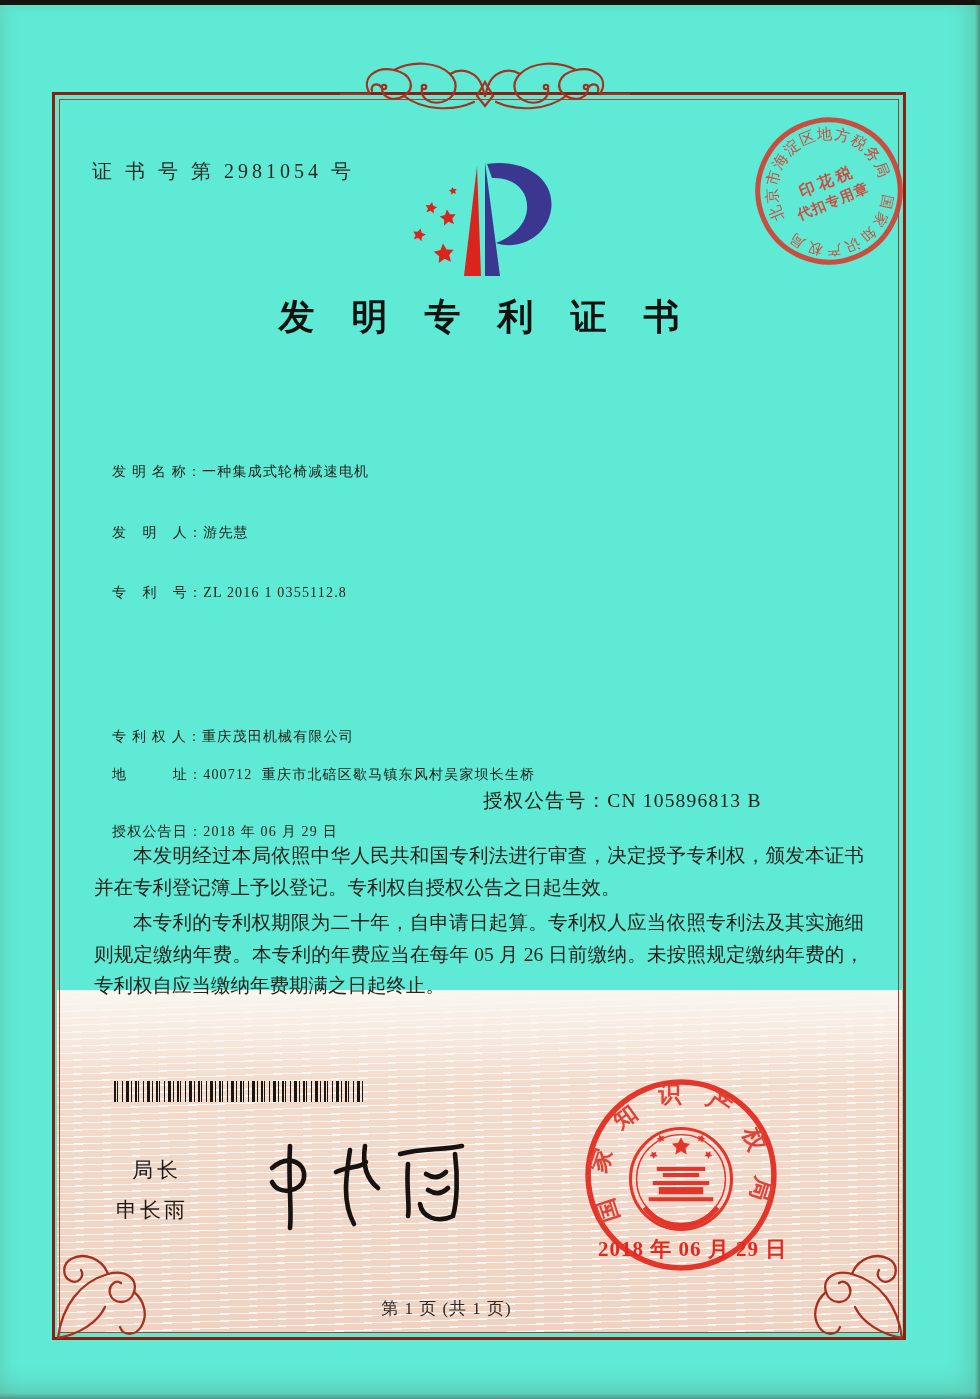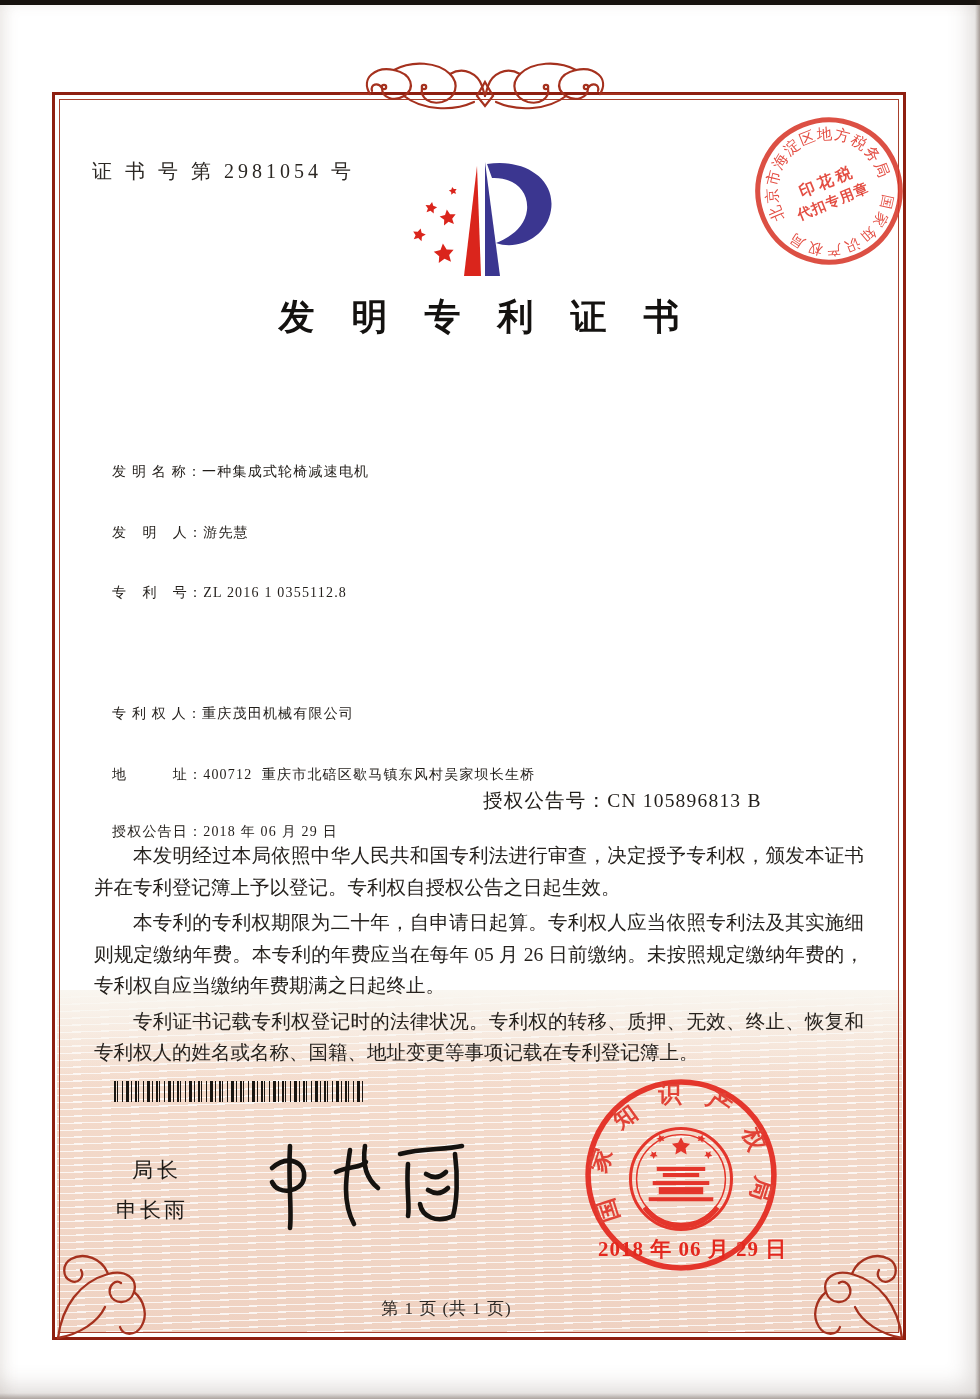--- a/index.html
+++ b/index.html
@@ -1,16 +1,16 @@
 <!DOCTYPE html>
 <html><head>
 <meta charset="utf-8">
 <style>
   html,body{margin:0;padding:0;background:#d9d4ca;}
-  .page{position:relative;width:980px;height:1399px;background:#ffffff;overflow:hidden;
+  .page{position:relative;width:980px;height:1399px;background:#5eead4;overflow:hidden;
         font-family:"Liberation Serif","DejaVu Serif",serif;color:#25211d;}
   .page::after{content:"";position:absolute;inset:0;z-index:8;pointer-events:none;
         box-shadow:inset -10px -12px 22px rgba(90,70,60,.20), inset 6px 4px 14px rgba(130,110,85,.10);}
   .scan-top{position:absolute;top:0;left:0;right:0;height:5px;background:#16120e;z-index:9;}
   .scan-right{position:absolute;top:0;right:0;bottom:0;width:5px;z-index:9;
         background:linear-gradient(90deg,rgba(60,40,30,0),rgba(60,40,30,.38));}
   .scan-bottom{position:absolute;left:0;right:0;bottom:0;height:6px;z-index:9;
         background:linear-gradient(0deg,rgba(60,40,30,.30),rgba(60,40,30,0));}
 
   
@@ -153,29 +153,28 @@
     </text>
     <text class="seal-text" x="70" y="66" font-size="14" font-weight="bold" text-anchor="middle">印 花 税</text>
     <text class="seal-text" x="70" y="84" font-size="12.5" font-weight="bold" text-anchor="middle" letter-spacing="1">代扣专用章</text>
   </svg>
 
   <h1 class="title">发明专利证书</h1>
 
   <div class="row" style="top:428px"><span>发 明 名 称：</span><span>一种集成式轮椅减速电机</span></div>
   <div class="row" style="top:489px"><span>发　明　人：</span><span>游先慧</span></div>
   <div class="row" style="top:549px"><span>专　利　号：</span><span>ZL 2016 1 0355112.8</span></div>
-  <div class="row" style="top:670px"><span>专 利 权 人：</span><span>重庆茂田机械有限公司</span></div>
+  <div class="row" style="top:693px"><span>专 利 权 人：</span><span>重庆茂田机械有限公司</span></div>
   <div class="row" style="top:731px"><span>地　　　址：</span><span>400712  重庆市北碚区歇马镇东风村吴家坝长生桥</span></div>
   <div class="row" style="top:788px"><span>授权公告日：</span><span>2018 年 06 月 29 日</span></div>
   <div class="grant-right"><span>授权公告号：</span><span>CN 105896813 B</span></div>
 
   <div class="paras">
     <p>本发明经过本局依照中华人民共和国专利法进行审查，决定授予专利权，颁发本证书并在专利登记簿上予以登记。专利权自授权公告之日起生效。</p>
     <p>本专利的专利权期限为二十年，自申请日起算。专利权人应当依照专利法及其实施细则规定缴纳年费。本专利的年费应当在每年 05 月 26 日前缴纳。未按照规定缴纳年费的，专利权自应当缴纳年费期满之日起终止。</p>
-    <p>专利证书记载专利权登记时的法律状况。专利权的转移、质押、无效、终止、恢复和专利权人的姓名或名称、国籍、地址变更等事项记载在专利登记簿上。</p>
   </div>
 
   <div class="barcode"></div>
 
   <div class="director-title">局长</div>
   <div class="director-name">申长雨</div>
 
   <svg class="signature" viewBox="0 0 218 102">
     <g fill="none" stroke="#15120f" stroke-width="4.6" stroke-linecap="round">
       <path d="M28,14 C26,50 30,78 28,96"></path>

